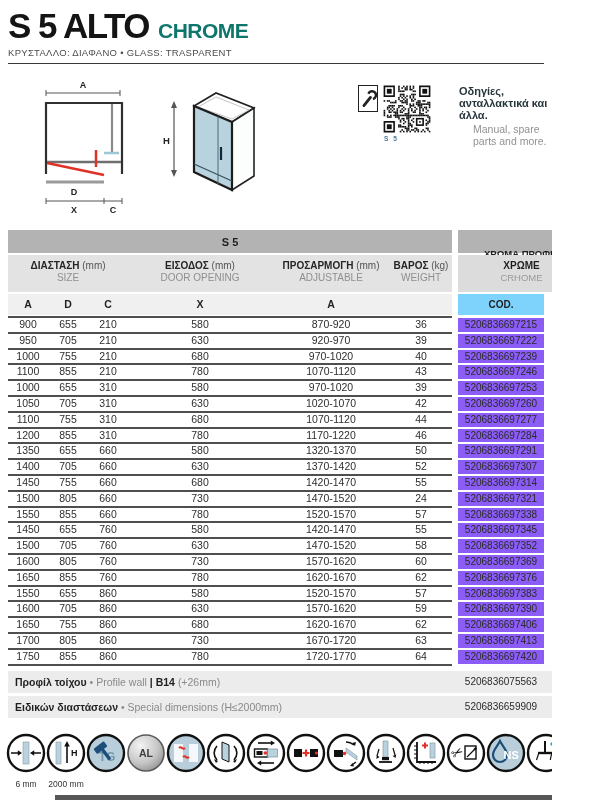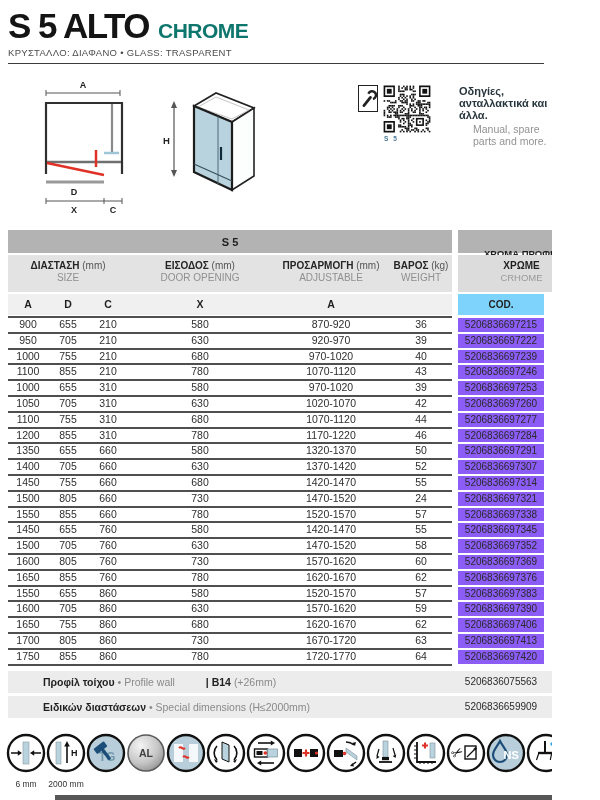--- a/index.html
+++ b/index.html
@@ -60,21 +60,21 @@
   .trow .main { height:15.8px; border-bottom:2px solid #4f4f4f; }
   .trow:first-of-type .main { border-top:2px solid #4f4f4f; height:17.8px; }
   .trow:first-of-type .codecell { margin-top:2px; }
   .trow .main span { font-size:10.5px; color:#2e2e2e; line-height:13.6px; }
   .trow .codecell { margin-left:6px; width:86px; height:13.8px; margin-bottom:2px; background:#8b5cf6;
      text-align:center; font-size:10px; color:#2b2b2b; line-height:13.8px; }
 
   .tfooter { display:flex; align-items:center; width:577px; height:22px; background:#ececec; margin-top:5px; }
   .tfooter.second { margin-top:3px; }
   .tfooter .ftext { flex:0 0 444px; padding-left:7px; font-size:10.5px; color:#8a8a8a; }
-  .tfooter .ftext b { color:#1f1f1f;margin-left:28px; }
+  .tfooter .ftext b { color:#1f1f1f; }
   .tfooter .fcode { margin-left:6px; width:86px; text-align:center; font-size:10px; color:#2b2b2b; }
 
   
   .icons { position:absolute; left:6px; right:4px; top:733px; display:flex; justify-content:space-between; }
   .icon-item { width:41px; text-align:center; }
   .icon-label { font-size:8.5px; color:#333; margin-top:2px; white-space:nowrap; }
 
   .bottom-bar { position:absolute; left:55px; right:0; bottom:0; height:5px; background:#575757; }
 
   svg text { font-family:"Liberation Sans","DejaVu Sans",sans-serif; }

